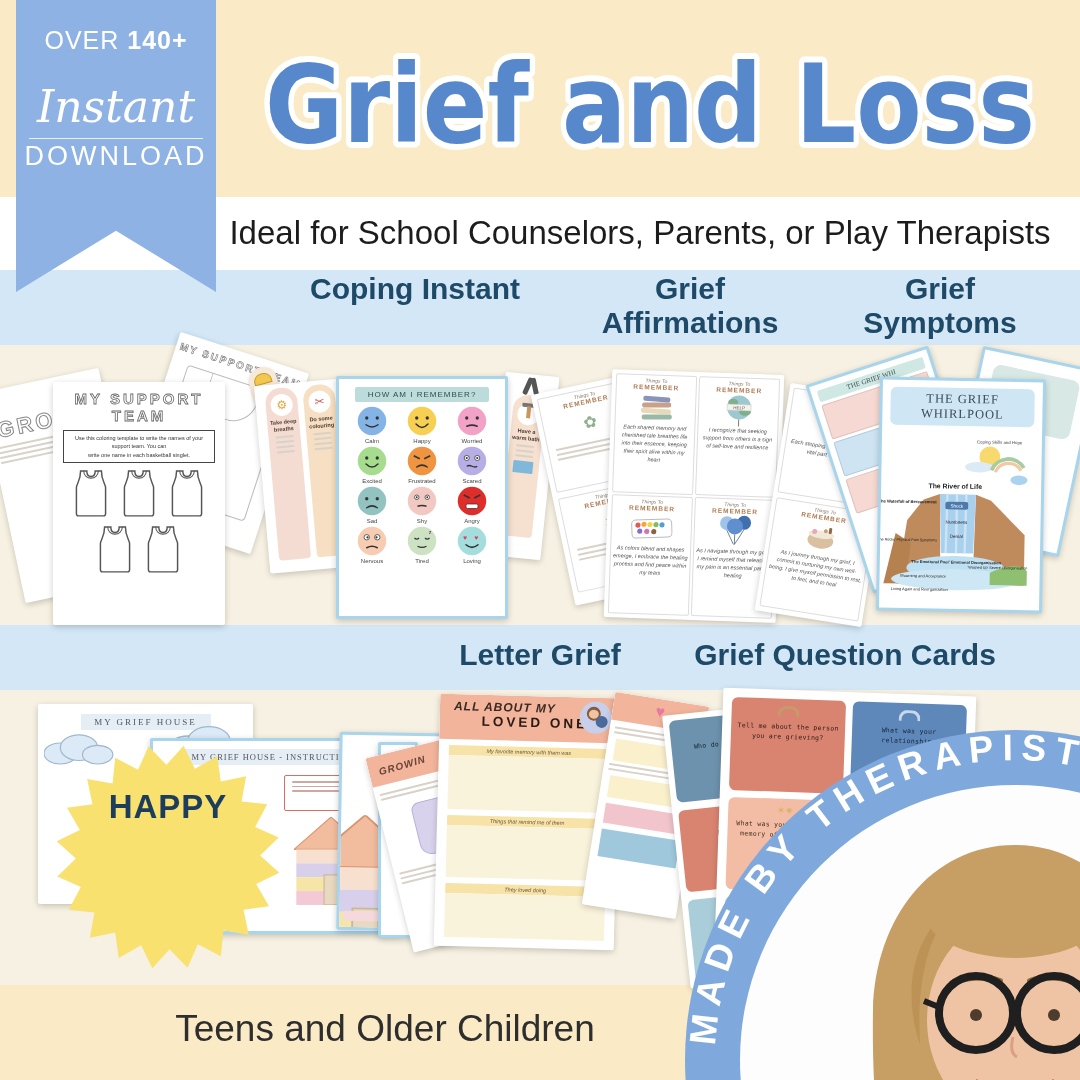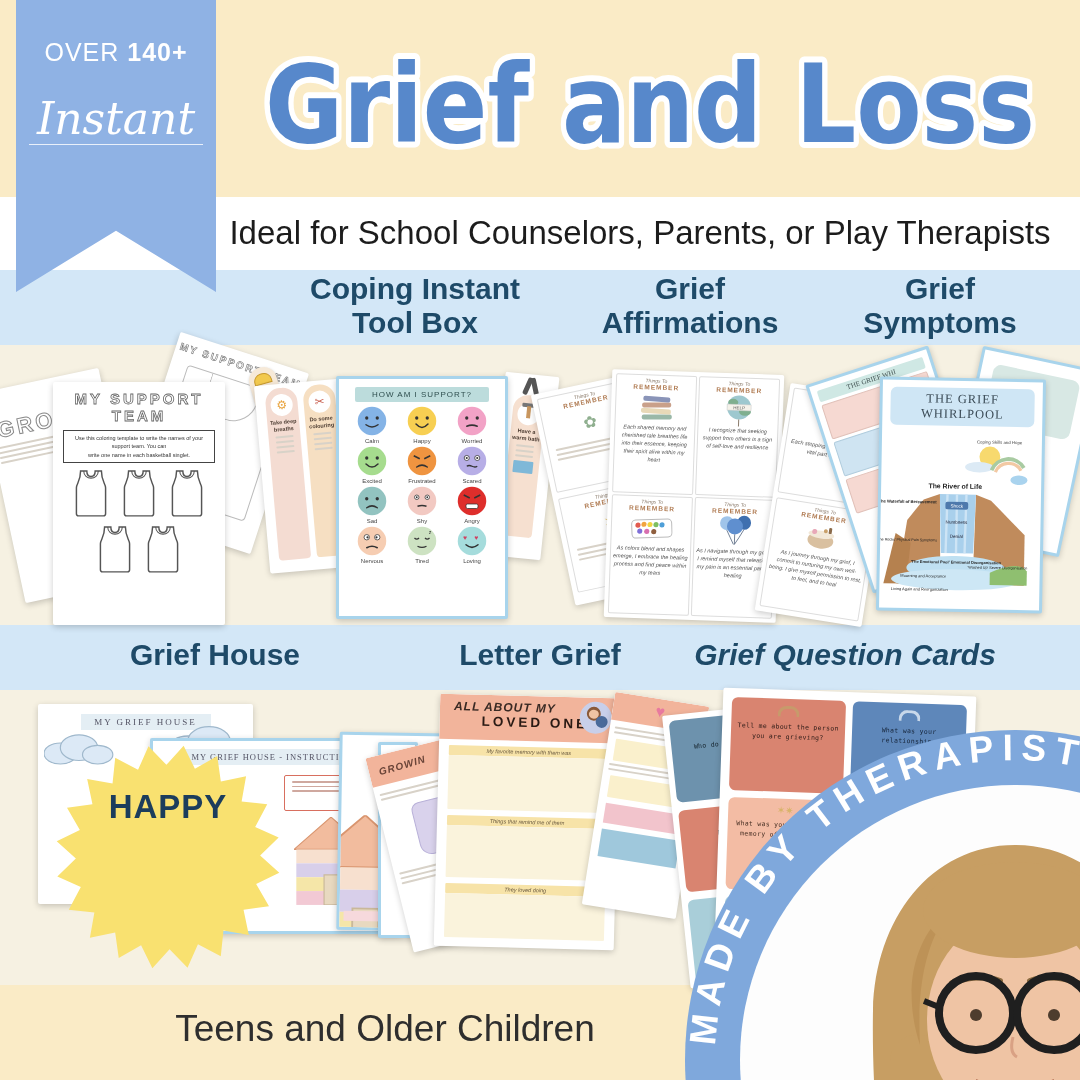--- a/index.html
+++ b/index.html
@@ -10,39 +10,39 @@
   #band-top{left:0;top:0;width:1080px;height:197px;background:#FAEBC6;}
   #band-subtitle{left:0;top:197px;width:1080px;height:73px;background:#FFFFFF;}
   #band-row1{left:0;top:270px;width:1080px;height:75px;background:#D3E7F7;}
   #band-prev1{left:0;top:345px;width:1080px;height:280px;background:#F6F1E2;}
   #band-row2{left:0;top:625px;width:1080px;height:65px;background:#D3E7F7;}
   #band-prev2{left:0;top:690px;width:1080px;height:295px;background:#F6F1E2;}
   #band-footer{left:0;top:985px;width:1080px;height:95px;background:#FAEBC6;}
   
   #ribbon{left:16px;top:0;width:200px;height:292px;background:#8FB2E4;color:#fff;
     clip-path:polygon(0 0,100% 0,100% 100%,50% 79%,0 100%);text-align:center;z-index:4;}
-  #ribbon .r1{margin-top:38px;font-size:25px;letter-spacing:1px;}
+  #ribbon .r1{margin-top:26px;font-size:25px;letter-spacing:1px;}
   #ribbon .r1 b{font-weight:bold;}
   #ribbon .r2{font-size:25px;letter-spacing:2px;}
   #ribbon .script{margin-top:26px;font-family:"DejaVu Serif",serif;font-style:italic;
     font-size:44px;font-weight:300;border-bottom:1px solid rgba(255,255,255,.8);
-    display:inline-block;padding:0 8px 0;}
+    display:inline-block;padding:0 8px 6px;}
   #ribbon .dl{font-size:27px;letter-spacing:3px;font-weight:300;margin-top:2px;}
   
   #title-svg{left:250px;top:30px;width:800px;height:155px;}
   #subtitle{left:140px;top:214px;width:1000px;text-align:center;font-size:33px;color:#1c1c1c;}
   
   .rowlbl{color:#1E4A68;font-weight:bold;text-align:center;line-height:1.12;font-size:30px;}
   #lbl-art{left:0;top:288px;width:250px;}
   #lbl-coping{left:250px;top:272px;width:330px;}
   #lbl-affirm{left:580px;top:272px;width:220px;}
   #lbl-whirl{left:800px;top:272px;width:280px;}
   #lbl-house{left:95px;top:638px;width:240px;}
   #lbl-letter{left:425px;top:638px;width:230px;}
-  #lbl-qcards{left:660px;top:638px;width:370px;font-style:italic;}
+  #lbl-qcards{left:660px;top:638px;width:370px;}
   .rowlbl2{font-size:30px;}
   
   .page{position:absolute;background:#fff;box-shadow:0 2px 6px rgba(0,0,0,.20);border-radius:2px;}
   .bpage{border:3px solid #A8D4EC;}
   .ln{height:2px;background:#D8D2C8;margin:3px 5px;border-radius:1px;}
   .hand{font-family:"DejaVu Sans Mono",monospace;}
   
   #st-back-left{left:2px;top:378px;width:120px;height:215px;transform:rotate(-12deg);}
   #st-back-left .frag{font-size:22px;font-weight:bold;color:#fff;-webkit-text-stroke:1px #888;
     letter-spacing:3px;margin:28px 4px 0 8px;}
@@ -212,44 +212,41 @@
         <ellipse cx="14" cy="16" rx="14" ry="9" fill="#DCE9F6" stroke="#9FB8CC" stroke-width="1"></ellipse>
         <ellipse cx="30" cy="11" rx="16" ry="11" fill="#DCE9F6" stroke="#9FB8CC" stroke-width="1"></ellipse>
         <ellipse cx="46" cy="17" rx="13" ry="8" fill="#DCE9F6" stroke="#9FB8CC" stroke-width="1"></ellipse>
       </g>
     </defs>
   </svg>
 
   <div class="abs" id="ribbon">
     <div class="r1"><span>OVER</span> <b>140+</b></div>
     <div class="script">Instant</div>
+    <div class="dl">DOWNLOAD</div>
   </div>
 
   <svg class="abs" id="title-svg" viewBox="0 0 800 155">
     <text x="400" y="112" text-anchor="middle" font-family="DejaVu Sans" font-weight="bold" font-size="108" fill="#5788CB" stroke="#FFFFFF" stroke-width="12" paint-order="stroke" stroke-linejoin="round" textLength="770" lengthAdjust="spacingAndGlyphs">Grief and Loss</text>
   </svg>
 
   <div class="abs" id="subtitle">Ideal for School Counselors, Parents, or Play Therapists</div>
 
   <div class="abs rowlbl" id="lbl-coping">
     <div>Coping Instant</div>
-    <div class="rowlbl2">Tool Box</div>
   </div>
   <div class="abs rowlbl" id="lbl-affirm">
     <div>Grief</div>
     <div class="rowlbl2">Affirmations</div>
   </div>
   <div class="abs rowlbl" id="lbl-whirl">
     <div>Grief</div>
     <div class="rowlbl2">Symptoms</div>
   </div>
 
-  <div class="abs rowlbl" id="lbl-house">
-    <div>Grief House</div>
-  </div>
   <div class="abs rowlbl" id="lbl-letter">
     <div>Letter Grief</div>
   </div>
   <div class="abs rowlbl" id="lbl-qcards">
     <div>Grief Question Cards</div>
   </div>
 
   <div class="page" id="st-back-left">
     <div class="frag">GRO</div>
     <div class="ln" style="width:60px"></div>
@@ -332,21 +329,21 @@
         <div class="ft">
             <div class="ln"></div>
             <div class="ln"></div>
             <div class="ln"></div>
           </div>
         <div style="width:20px;height:12px;background:#7FB8D8;margin:4px auto;border-radius:1px"></div>
       </div>
     </div>
   </div>
   <div class="page" id="cs-poster">
-    <div class="hdr">HOW AM I SUPPORT?</div>
+    <div class="hdr">HOW AM I REMEMBER?</div>
     <div id="feel-grid">
       <div class="feel">
         <svg viewBox="0 0 40 40">
             <circle cx="20" cy="20" r="19" fill="#84B3E6"></circle>
             <circle cx="13" cy="16" r="2.2" fill="#333"></circle>
             <circle cx="27" cy="16" r="2.2" fill="#333"></circle>
             <path d="M12 25 Q20 31 28 25" stroke="#333" stroke-width="2" fill="none" stroke-linecap="round"></path>
           </svg>
         <div class="fl">Calm</div></div>
       <div class="feel">

